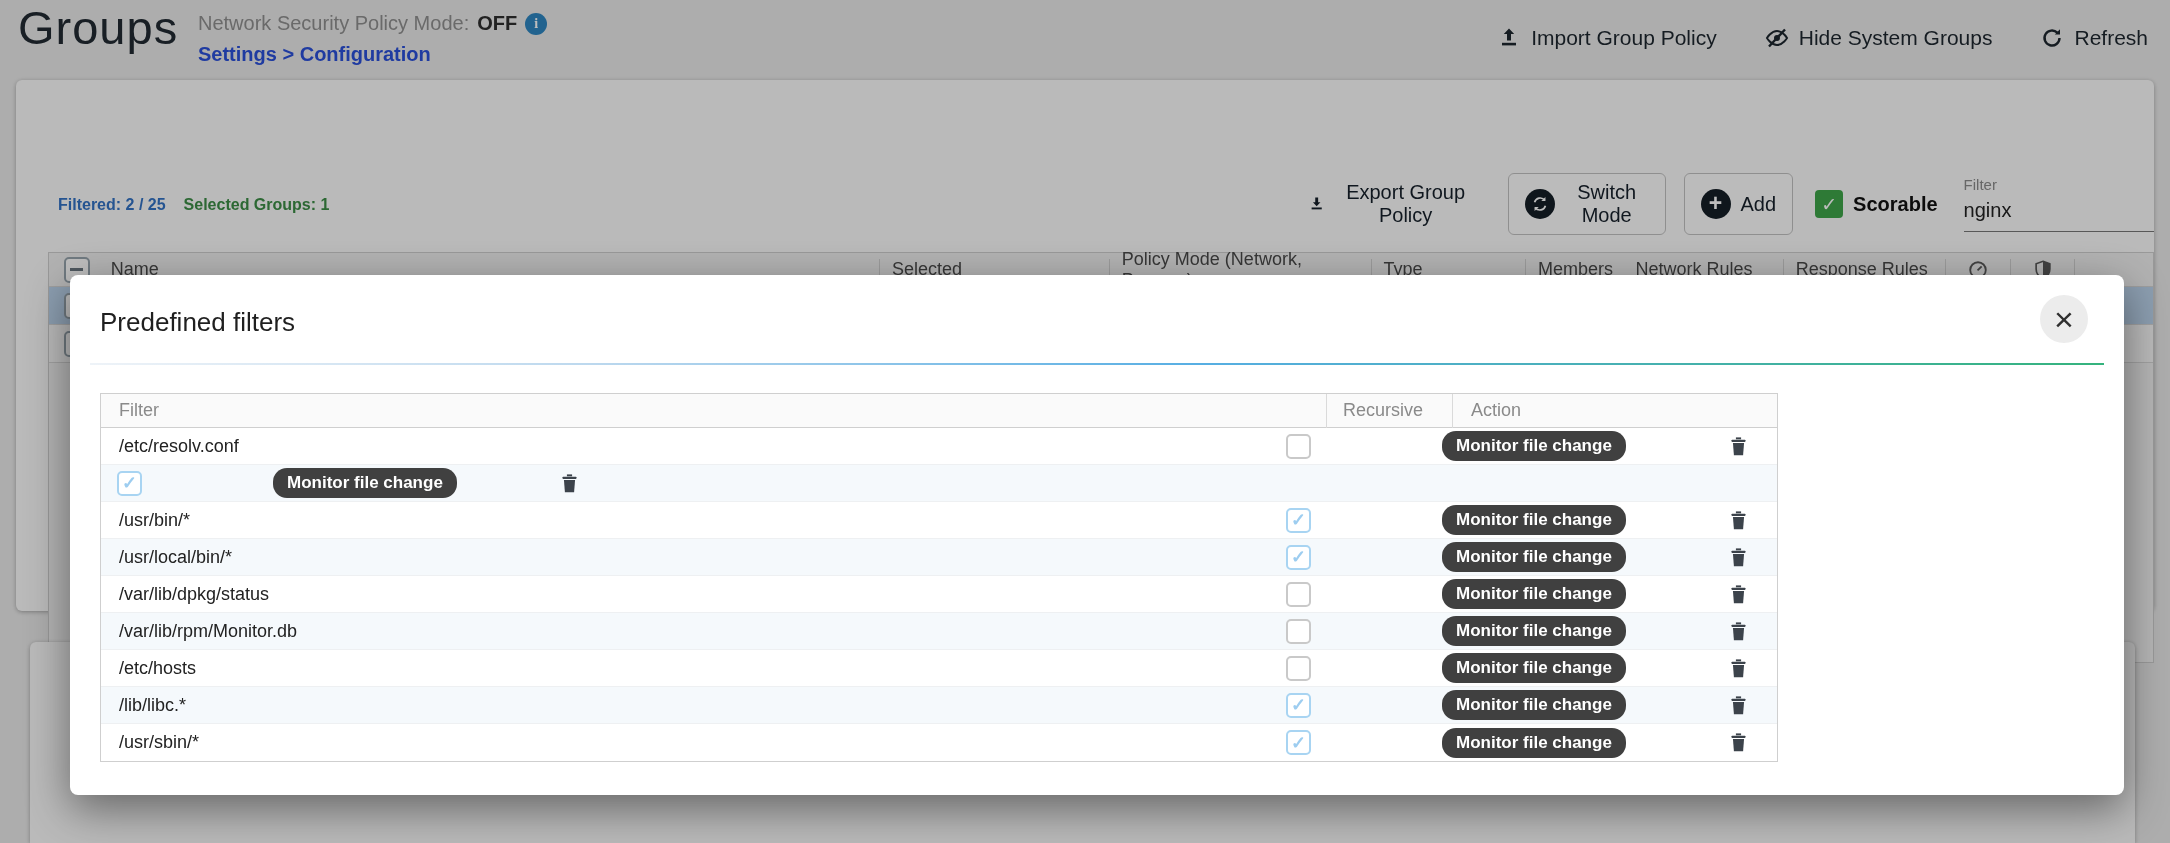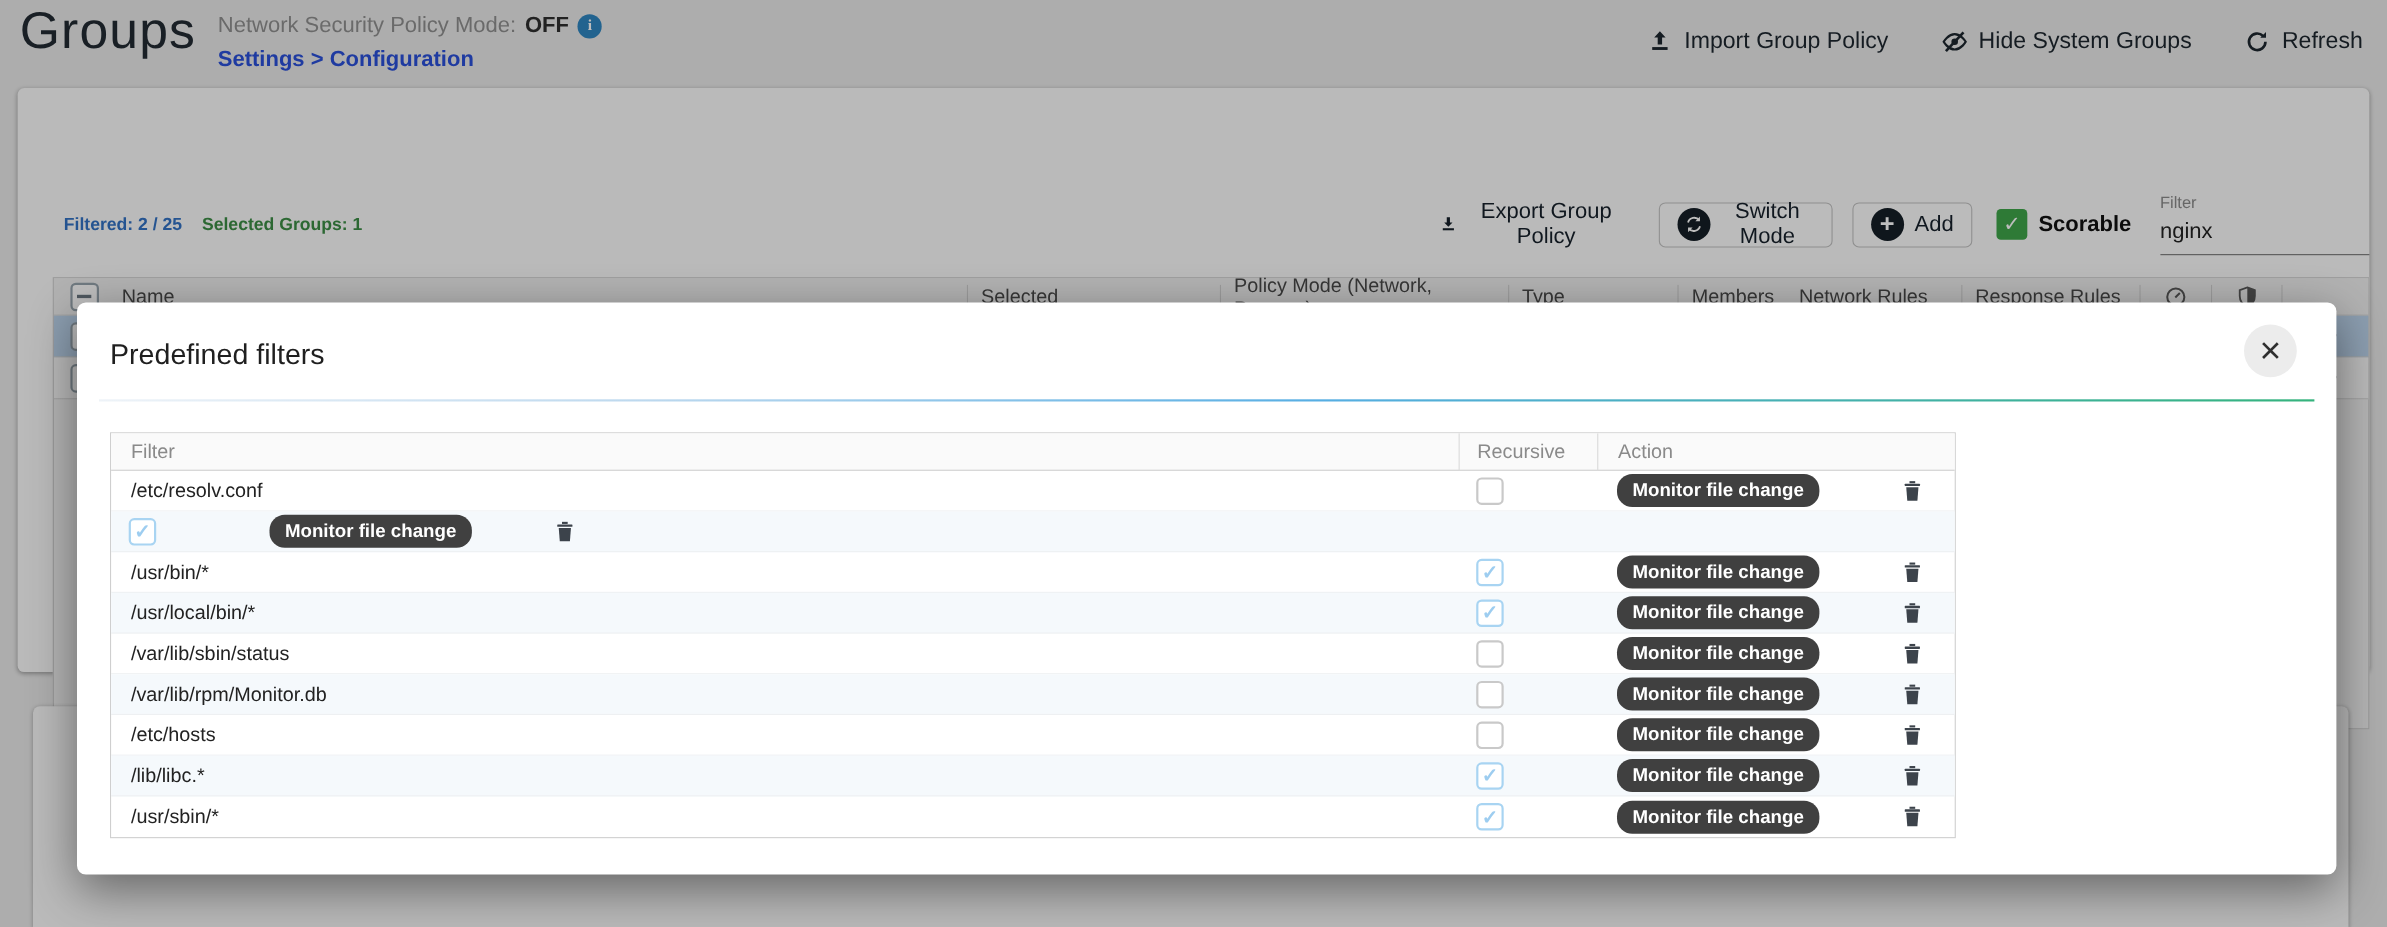--- a/index.html
+++ b/index.html
@@ -27,21 +27,21 @@
   .main-card { position:absolute; left:16px; top:80px; width:2138px; height:531px; background:#fbfbfb; border-radius:6px; box-shadow:0 1px 4px rgba(0,0,0,.3); }
   .bottom-card { position:absolute; left:30px; top:642px; width:2105px; height:201px; background:#fbfbfb; border-radius:6px 6px 0 0; box-shadow:0 1px 4px rgba(0,0,0,.3); }
 
   
   .toolbar-left { position:absolute; left:42px; top:116px; display:flex; gap:18px; font-size:16px; font-weight:bold; }
   .filtered { color:#3372c4; }
   .selected-groups { color:#3c8d46; }
   .toolbar-right { position:absolute; left:1292px; top:96px; height:56px; display:flex; align-items:center; gap:18px; }
   .export-btn { display:flex; align-items:center; gap:10px; font-size:20px; color:#16202a; margin-right:14px; }
   .export-btn svg { width:22px; height:22px; }
-  .outline-btn { display:flex; align-items:center; gap:10px; border:1px solid #c2c2c2; border-radius:6px; background:rgba(255,255,255,.55); padding:0 16px; height:41px; font-size:20px; color:#16202a; }
+  .outline-btn { display:flex; align-items:center; gap:10px; border:1px solid #c2c2c2; border-radius:6px; background:rgba(255,255,255,.55); padding:0 16px; height:62px; font-size:20px; color:#16202a; }
   .circle-ic { width:30px; height:30px; border-radius:50%; background:#151e26; color:#fff; display:flex; align-items:center; justify-content:center; flex:none; }
   .circle-ic svg { width:20px; height:20px; }
   .plus-glyph { font-size:23px; font-weight:bold; line-height:1; margin-top:-2px; }
   .scorable-wrap { display:flex; align-items:center; gap:10px; margin-left:4px; }
   .cb-green { width:28px; height:28px; border-radius:4px; background:#3fa54a; color:#fff; display:flex; align-items:center; justify-content:center; font-size:19px; }
   .scorable-label { font-size:20px; font-weight:bold; color:#111; }
   .filter-field { width:238px; margin-left:8px; }
   .filter-label { font-size:15px; color:#8b8b8b; }
   .filter-value { width:100%; border:none; border-bottom:1px solid #777; background:transparent; font-size:20px; color:#222; padding:6px 0 9px; outline:none; font-family:"Liberation Sans",sans-serif; }
 
@@ -78,21 +78,21 @@
 
   
   .overlay { position:absolute; inset:0; background:rgba(0,0,0,.26); z-index:10; }
   .modal { position:absolute; left:70px; top:275px; width:2054px; height:520px; background:#fff; border-radius:8px; box-shadow:0 14px 44px rgba(0,0,0,.45); z-index:20; }
   .m-title { position:absolute; left:30px; top:32px; font-size:26px; color:#1f1f1f; font-weight:400; }
   .m-close { position:absolute; right:36px; top:20px; width:48px; height:48px; border-radius:50%; background:#ececec; display:flex; align-items:center; justify-content:center; font-size:34px; color:#2f2f2f; cursor:pointer; line-height:1; }
   .m-divider { position:absolute; left:20px; right:20px; top:88px; height:2px; background:linear-gradient(90deg,#eef3f8 0%,#bcd8ee 25%,#57aee3 55%,#35b37d 100%); }
   .m-table { position:absolute; left:30px; top:118px; width:1678px; border:1px solid #cfcfcf; background:#fff; }
   .m-header { display:flex; align-items:center; height:34px; background:#fafafa; border-bottom:1px solid #cfcfcf; font-size:18px; color:#8a8a8a; }
   .m-header .mc-rec, .m-header .mc-act { border-left:1px solid #dadada; height:34px; display:flex; align-items:center; }
-  .m-row { display:flex; align-items:center; height:37px; font-size:18px; color:#222; border-bottom:1px solid #eef0f2; }
+  .m-row { display:flex; align-items:center; height:37px; font-size:18px; color:#222; border-bottom:1px solid #eef0f2;gap:28px; }
   .m-rows .m-row:nth-child(even) { background:#f5f9fc; }
   .m-rows .m-row:last-child { border-bottom:none; }
   .mc-filter { flex:1; padding-left:18px; }
   .mc-rec { width:126px; padding-left:16px; }
   .mc-act { width:247px; padding-left:18px; }
   .mc-del { width:78px; display:flex; justify-content:center; }
   .mcb { width:25px; height:25px; border:2px solid #c9c9c9; border-radius:5px; background:#fff; display:flex; align-items:center; justify-content:center; cursor:pointer; }
   .mcb.checked { border-color:#a8d4f2; }
   .mcb.checked::after { content:'✓'; color:#9dcdf0; font-size:18px; font-weight:bold; }
   .m-badge { display:inline-block; background:#404040; color:#fff; font-weight:bold; font-size:17px; padding:5px 14px; border-radius:14px; }
@@ -346,21 +346,21 @@
       <div class="mc-del trash">
         <svg viewBox="0 0 24 24" fill="currentColor">
               <rect x="9.3" y="2.5" width="5.4" height="2"></rect>
               <rect x="4.8" y="5" width="14.4" height="2.2" rx="0.5"></rect>
               <path d="M6.2 8.3h11.6l-1 12.7H7.2z"></path>
             </svg>
       </div>
     </div>
 
     <div class="m-row">
-      <div class="mc-filter">/var/lib/sbin/status</div>
+      <div class="mc-filter">/var/lib/dpkg/status</div>
       <div class="mc-rec">
             <span class="mcb"></span>
           </div>
       <div class="mc-act"><span class="m-badge">Monitor file change</span></div>
       <div class="mc-del trash">
         <svg viewBox="0 0 24 24" fill="currentColor">
               <rect x="9.3" y="2.5" width="5.4" height="2"></rect>
               <rect x="4.8" y="5" width="14.4" height="2.2" rx="0.5"></rect>
               <path d="M6.2 8.3h11.6l-1 12.7H7.2z"></path>
             </svg>

